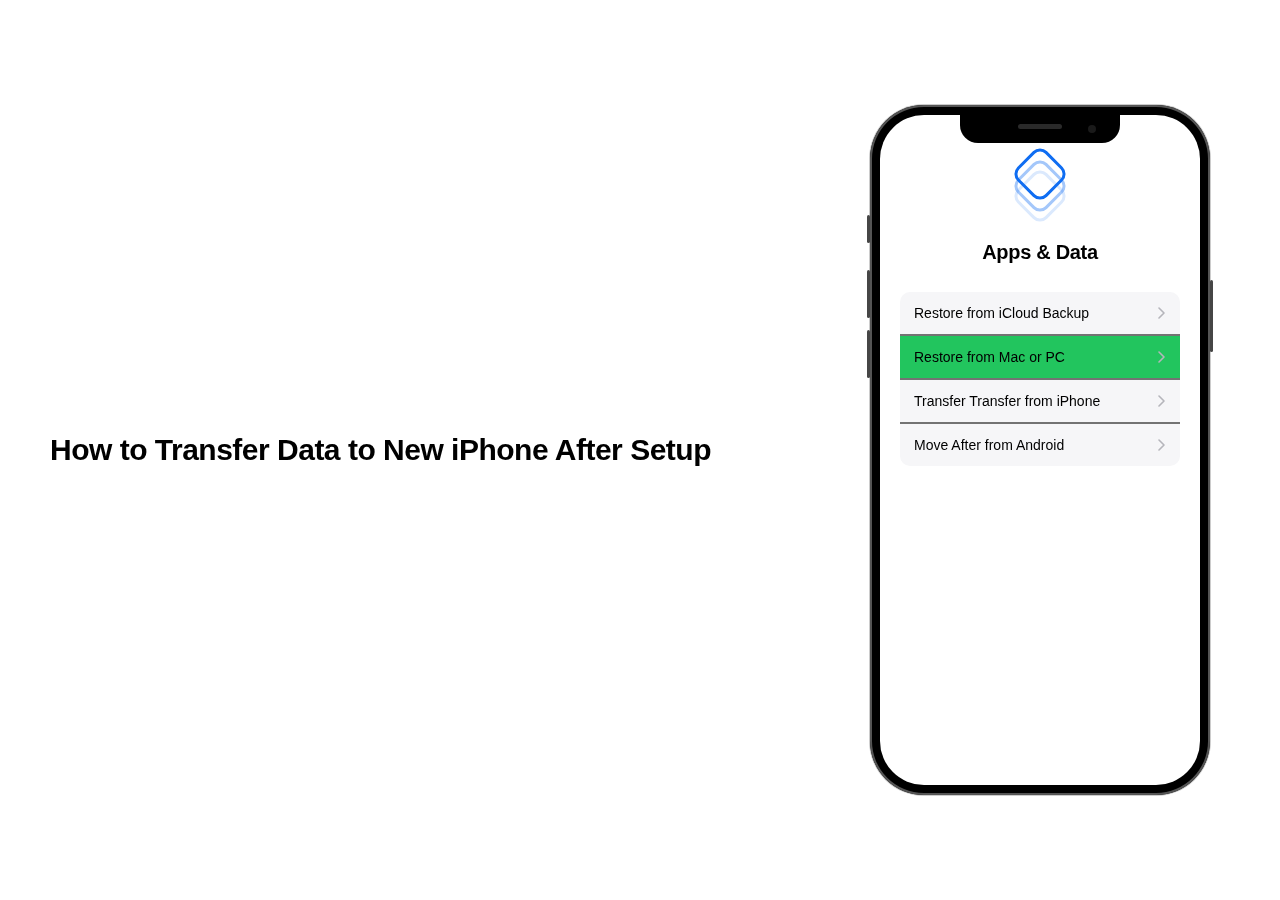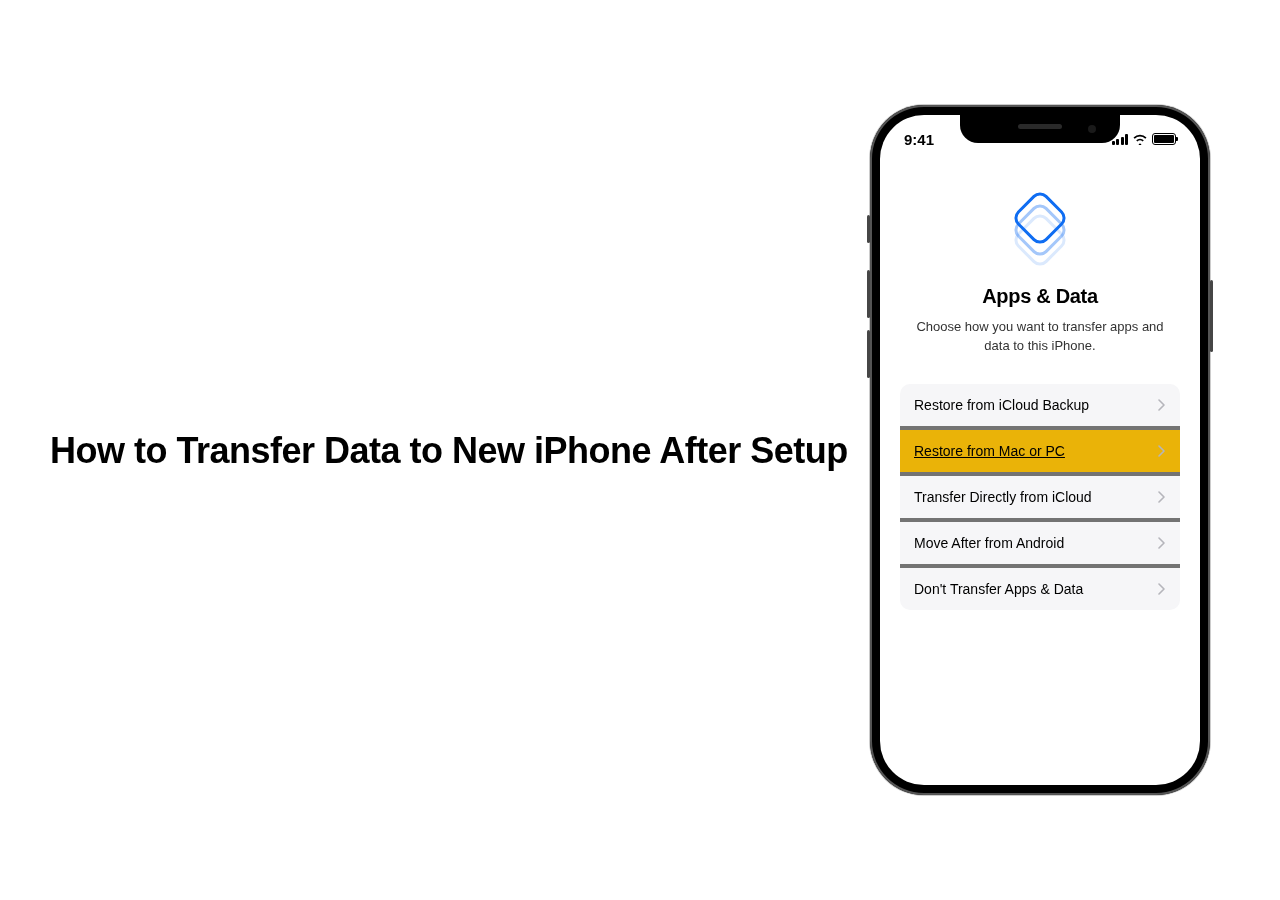--- a/index.html
+++ b/index.html
@@ -12,21 +12,21 @@
       overflow: hidden;
     }
     .container {
       display: flex;
       align-items: center;
       height: 100%;
       padding: 0 50px;
     }
     .headline {
       flex: 1;
-      font-size: 36px;
+      font-size: 30px;
       font-weight: 700;
       line-height: 1.25;
       color: #000;
       letter-spacing: -0.5px;
     }
     .phone-wrapper {
       width: 380px;
       display: flex;
       justify-content: center;
       align-items: center;
@@ -188,26 +188,26 @@
       border-radius: 10px;
       overflow: hidden;
     }
     .option-row {
       display: flex;
       align-items: center;
       justify-content: space-between;
       padding: 13px 14px;
       font-size: 14px;
       color: #000;
-      border-bottom: 4px solid #737373;
+      border-bottom: 2px solid #737373;
       text-align: left;
       cursor: pointer;
     }
     .option-row:last-child { border-bottom: none; }
-    .option-row.selected { background: #eab308; text-decoration: underline; }
+    .option-row.selected { background: #22c55e; }
     .chevron {
       color: #b5b5bb;
       flex-shrink: 0;
     }
   </style>
 </head>
 <body>
 
 <div class="container">
   <div class="headline">How to Transfer Data to New iPhone After Setup</div>
@@ -218,74 +218,50 @@
       <div class="side-button side-left-2"></div>
       <div class="side-button side-left-3"></div>
       <div class="side-button side-right"></div>
 
       <div class="screen">
         <div class="notch">
           <div class="speaker"></div>
           <div class="camera"></div>
         </div>
 
-        <div class="status-bar">
-          <div class="status-left">9:41</div>
-          <div class="status-right">
-            <div class="signal-bars">
-              <span></span>
-                <span></span>
-                <span></span>
-                <span></span>
-            </div>
-            <svg class="wifi-icon" viewBox="0 0 16 12">
-              <path d="M8 10.5 a1.3 1.3 0 1 0 0.001 0 M4.2 7.2 a5.5 5.5 0 0 1 7.6 0 l-1.2 1.2 a3.8 3.8 0 0 0 -5.2 0 z M1.5 4.5 a9.3 9.3 0 0 1 13 0 l-1.2 1.2 a7.6 7.6 0 0 0 -10.6 0 z" fill="#000"></path>
-            </svg>
-            <div class="battery">
-              <div class="battery-fill"></div>
-            </div>
-          </div>
-        </div>
 
         <div class="content">
           <div class="icon-stack">
             <div class="diamond d3"></div>
             <div class="diamond d2"></div>
             <div class="diamond d1"></div>
           </div>
           <div class="screen-title">Apps &amp; Data</div>
-          <div class="screen-subtitle">Choose how you want to transfer apps and data to this iPhone.</div>
 
           <div class="options">
             <div class="option-row">
               <span>Restore from iCloud Backup</span>
               <svg class="chevron" width="8" height="12" viewBox="0 0 8 12">
                   <path d="M1 1l5 5-5 5" stroke="currentColor" stroke-width="1.6" fill="none" stroke-linecap="round" stroke-linejoin="round"></path>
                 </svg>
             </div>
             <div class="option-row selected">
               <span>Restore from Mac or PC</span>
               <svg class="chevron" width="8" height="12" viewBox="0 0 8 12">
                   <path d="M1 1l5 5-5 5" stroke="currentColor" stroke-width="1.6" fill="none" stroke-linecap="round" stroke-linejoin="round"></path>
                 </svg>
             </div>
             <div class="option-row">
-              <span>Transfer Directly from iCloud</span>
+              <span>Transfer Transfer from iPhone</span>
               <svg class="chevron" width="8" height="12" viewBox="0 0 8 12">
                   <path d="M1 1l5 5-5 5" stroke="currentColor" stroke-width="1.6" fill="none" stroke-linecap="round" stroke-linejoin="round"></path>
                 </svg>
             </div>
             <div class="option-row">
               <span>Move After from Android</span>
-              <svg class="chevron" width="8" height="12" viewBox="0 0 8 12">
-                  <path d="M1 1l5 5-5 5" stroke="currentColor" stroke-width="1.6" fill="none" stroke-linecap="round" stroke-linejoin="round"></path>
-                </svg>
-            </div>
-            <div class="option-row">
-              <span>Don't Transfer Apps &amp; Data</span>
               <svg class="chevron" width="8" height="12" viewBox="0 0 8 12">
                   <path d="M1 1l5 5-5 5" stroke="currentColor" stroke-width="1.6" fill="none" stroke-linecap="round" stroke-linejoin="round"></path>
                 </svg>
             </div>
           </div>
         </div>
       </div>
     </div>
   </div>
 </div>

